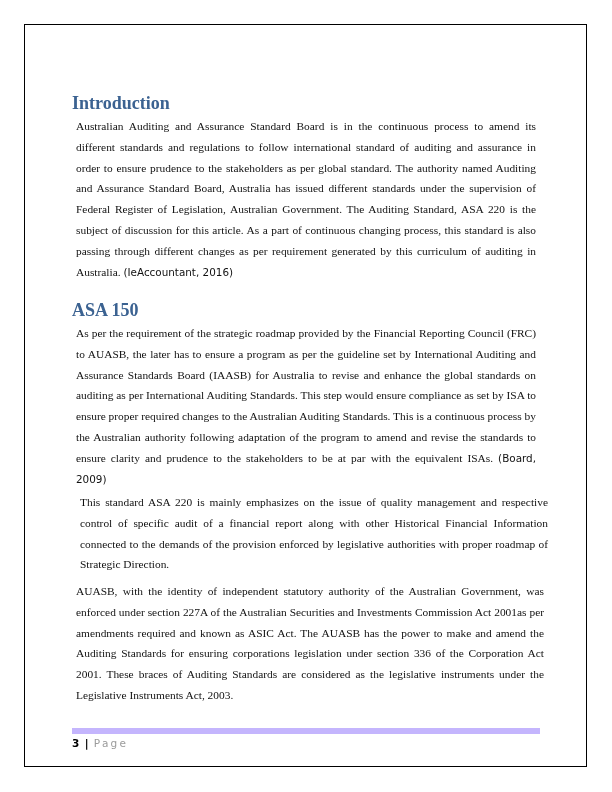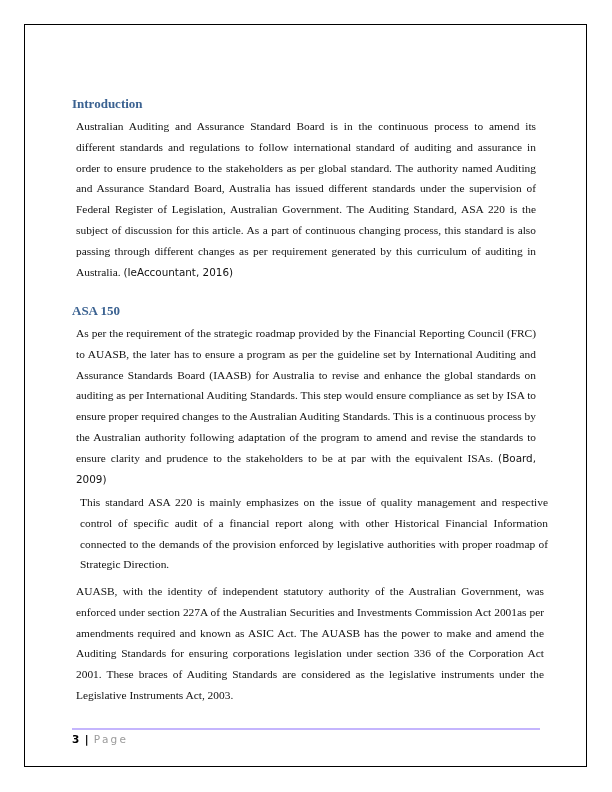--- a/index.html
+++ b/index.html
@@ -27,21 +27,21 @@
       left: 72px;
       top: 95px;
       width: 468px;
       font-family: "Liberation Serif", serif;
       font-size: 11.4px;
       color: #111111;
     }
     .heading {
       font-family: "Liberation Serif", serif;
       font-weight: bold;
-      font-size: 13px;
+      font-size: 18px;
       color: #3b6291;
       margin: 0;
       line-height: 17px;
       height: 17px;
     }
     .para {
       margin: 4px;
       line-height: 20.8px;
       text-align: justify;
       text-align-last: left;
@@ -52,21 +52,21 @@
     }
     .sec1 { position: absolute; top: 0; left: 0; width: 468px; }
     .sec2 { position: absolute; top: 207px; left: 0; width: 468px; }
     .para3 { position: absolute; top: 393px; left: 4px; width: 468px; }
     .para4 { position: absolute; top: 482px; left: 0; width: 468px; }
     .footer {
       position: absolute;
       left: 72px;
       top: 728px;
       width: 468px;
-      border-top: 2px solid #c4b5fd;
+      border-top: 6px solid #c4b5fd;
       padding-top: 2px;
       font-family: "DejaVu Sans", sans-serif;
       font-size: 10.5px;
       line-height: 14px;
     }
     .footer .num { font-weight: bold; color: #000; }
     .footer .sep { font-weight: bold; color: #000; margin: 0 2px; }
     .footer .pg { color: #9b9b9b; letter-spacing: 2.2px; }
   </style>
 </head>

